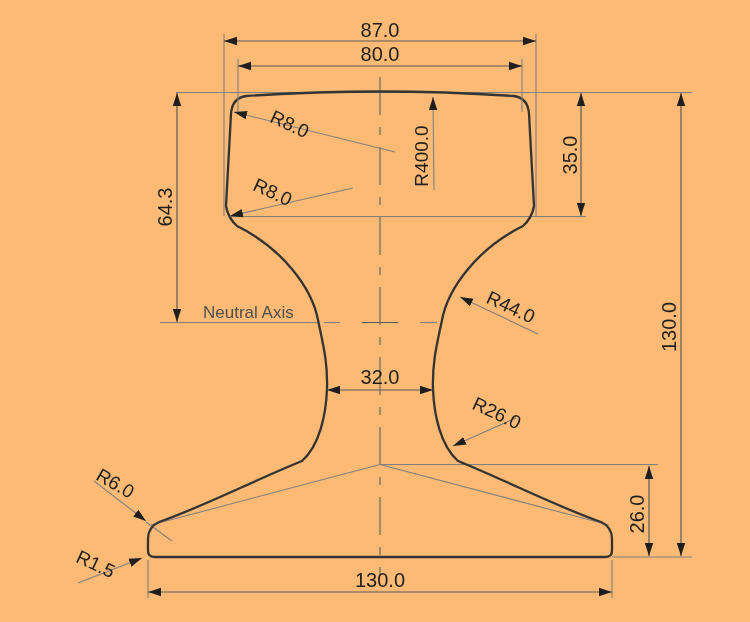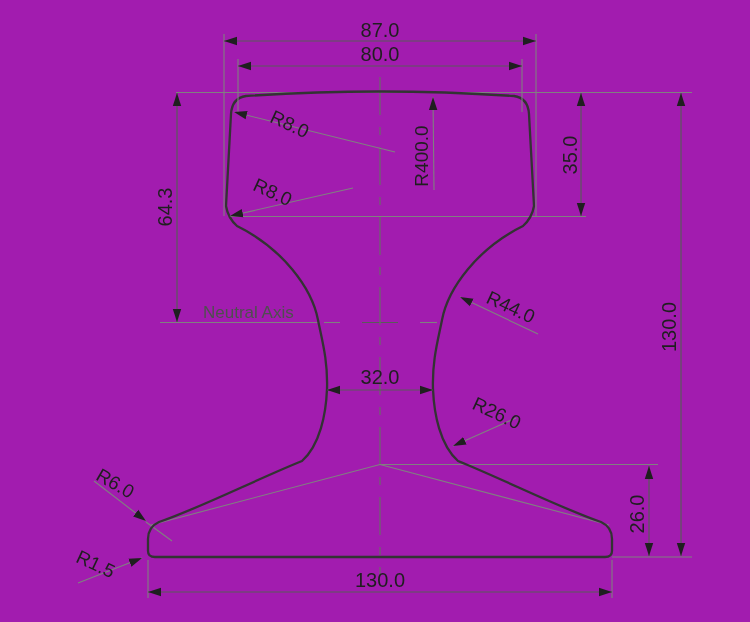--- a/index.html
+++ b/index.html
@@ -1,17 +1,17 @@
 <!DOCTYPE html>
 <html><head>
 <meta charset="utf-8">
 <style>
   html,body{margin:0;padding:0;background:#ffffff;}
   .canvas{
-    position:relative;width:750px;height:622px;background:#a21caf;overflow:hidden;
+    position:relative;width:750px;height:622px;background:#fdba74;overflow:hidden;
     font-family:"Liberation Sans", sans-serif;
   }
   svg{display:block;}
   text{
     font-family:"Liberation Sans", sans-serif;
     fill:#1f1f1f;
   }
   .dim-text{font-size:20px;}
   .rad-text{font-size:19px;}
   .na-text{font-size:17px;fill:#4f4f4f;}

